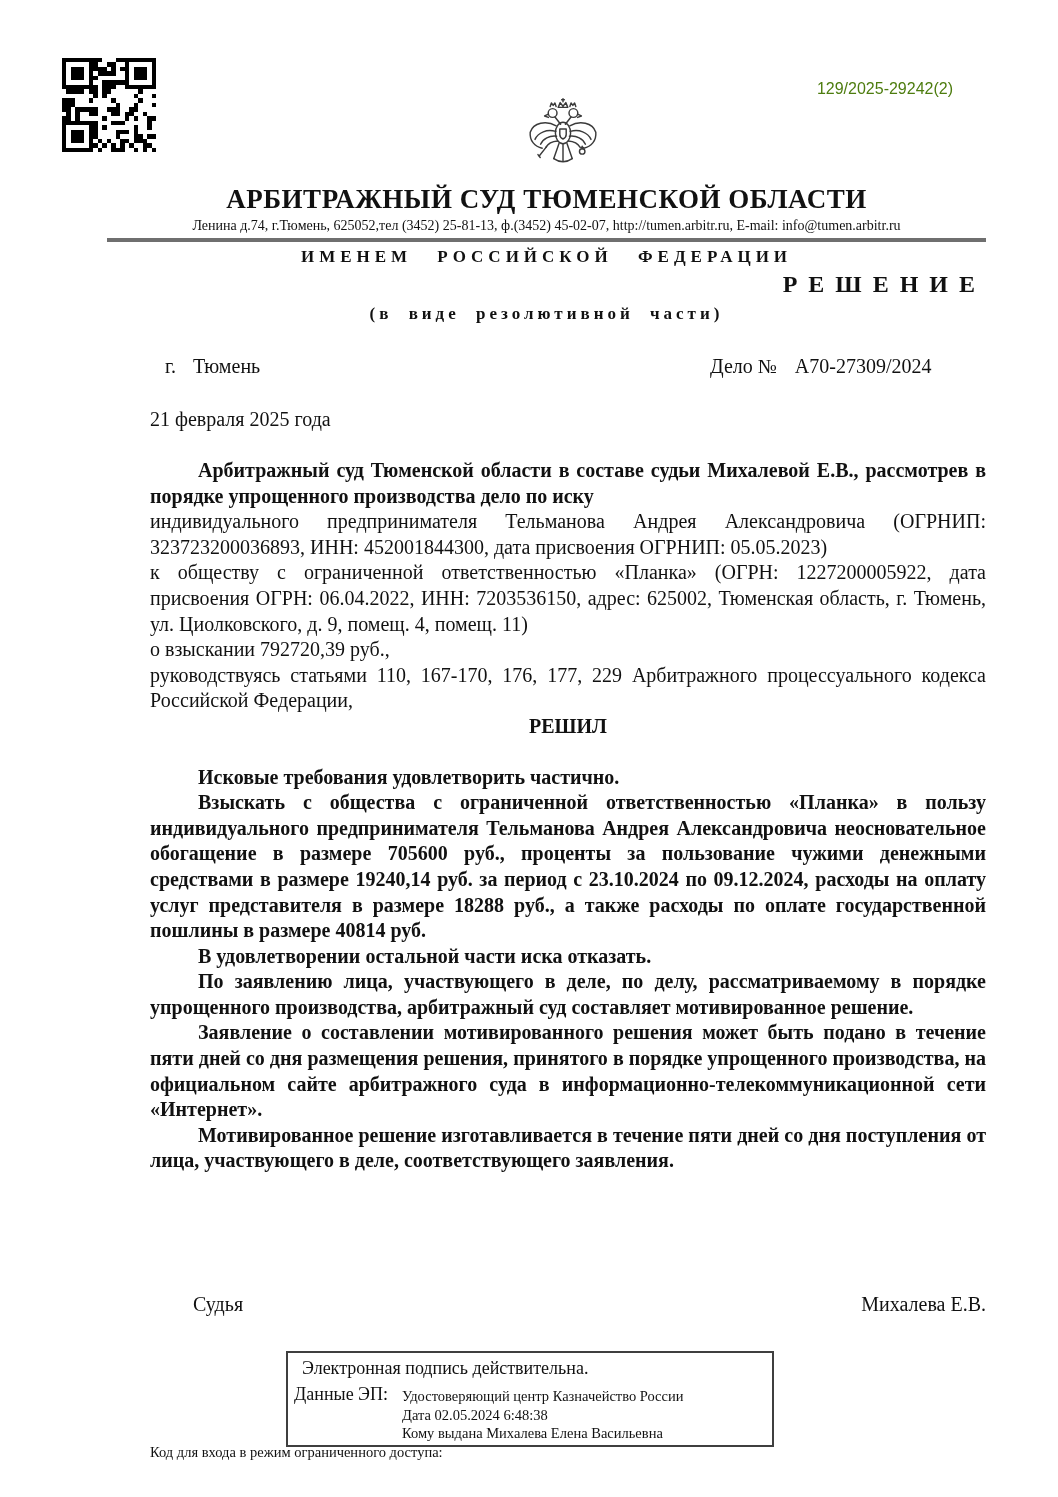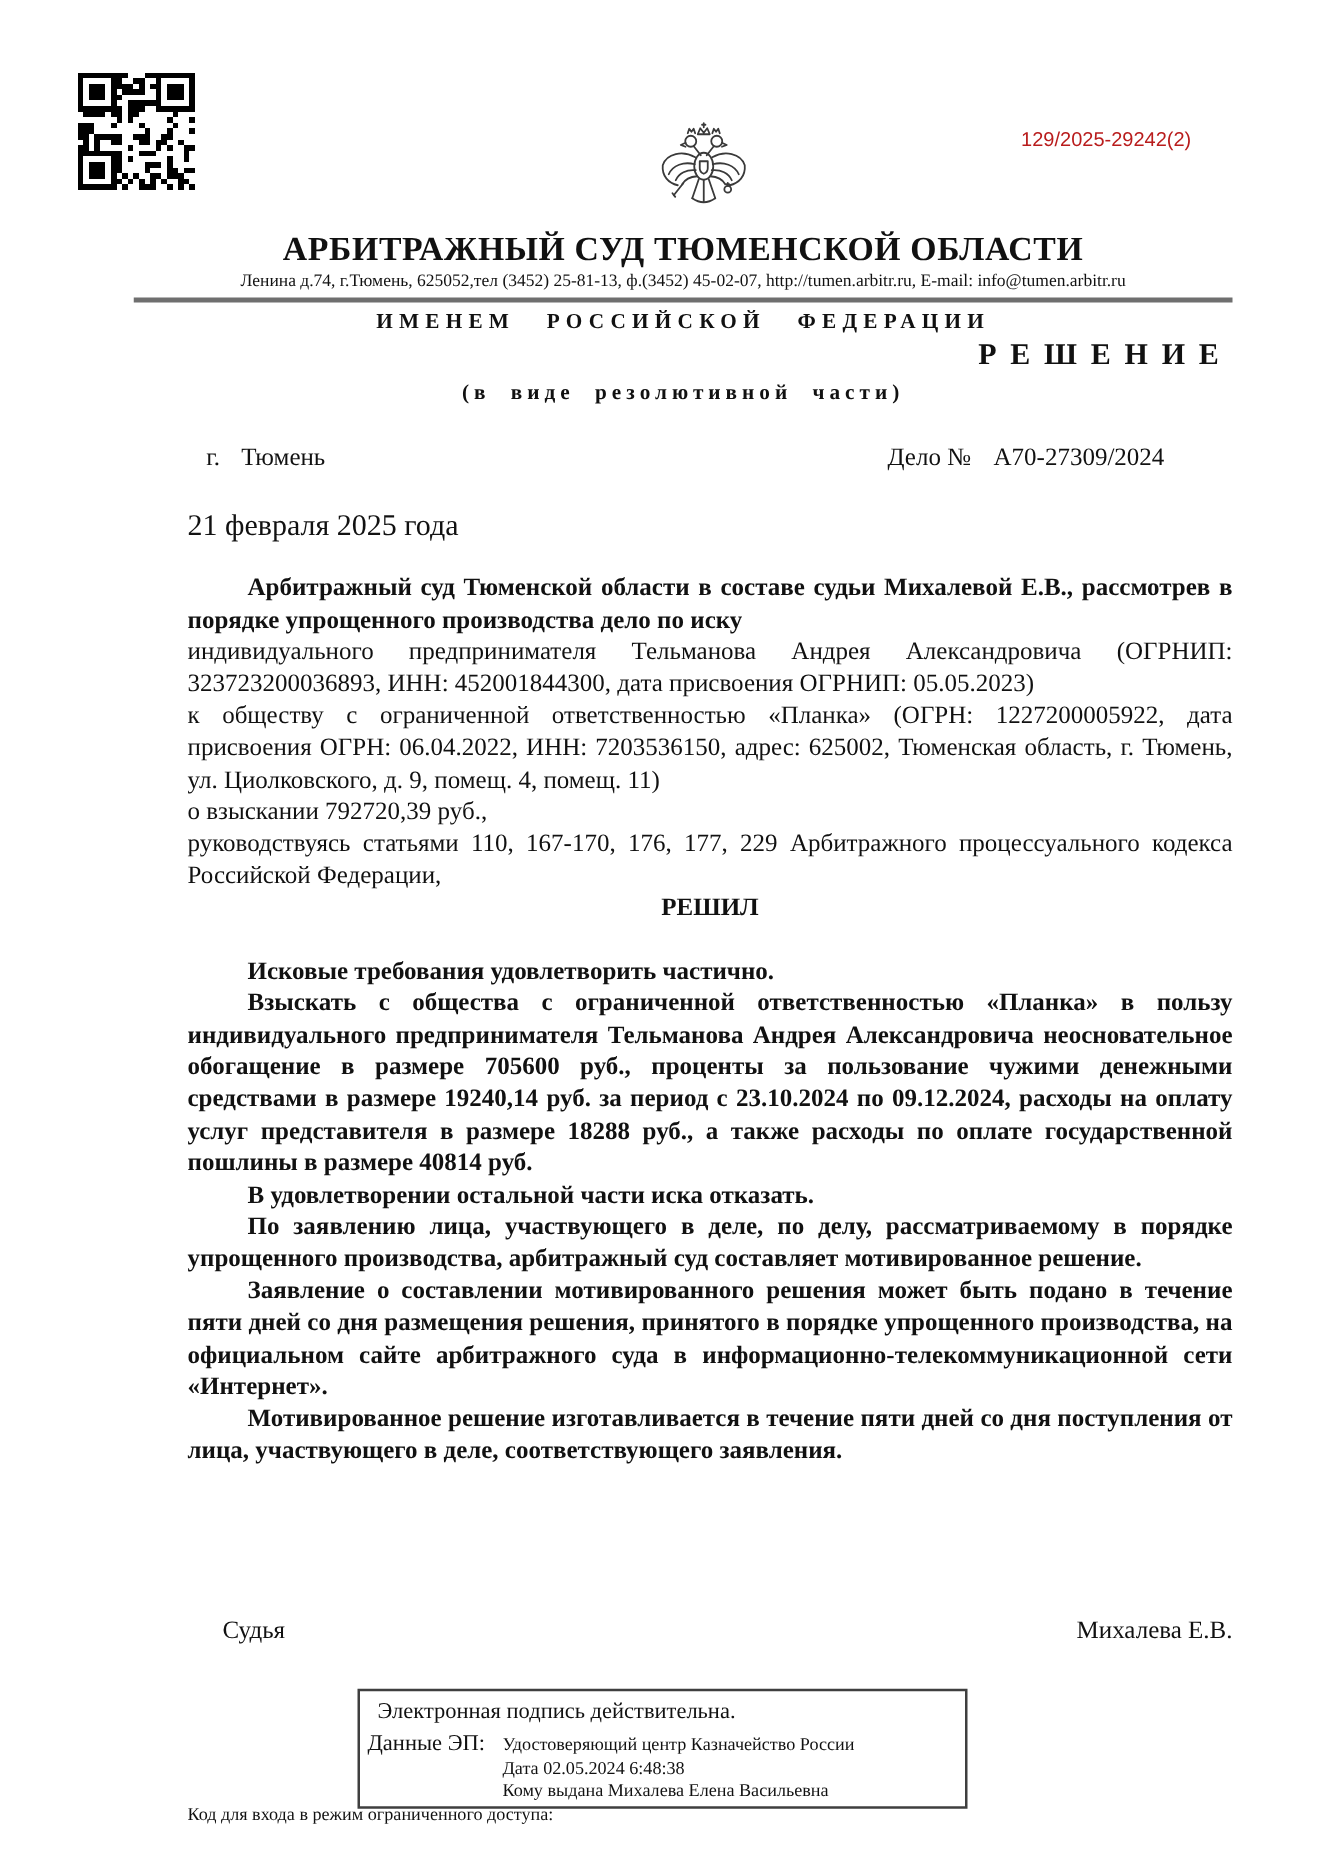--- a/index.html
+++ b/index.html
@@ -10,21 +10,21 @@
     background:#ffffff;
     font-family:"Liberation Serif", serif;
     color:#111;
     overflow:hidden;
   }
   
   .qr{position:absolute;left:62px;top:58px;width:94px;height:94px;}
   .doc-number{
     position:absolute;top:80px;right:105px;
     font-family:"Liberation Sans", sans-serif;
-    font-size:16px;color:#b91c1c;margin-top:24px;
+    font-size:16px;color:#4d7c0f;
   }
   .emblem{position:absolute;left:523px;top:95px;width:80px;height:92px;}
   .header-center{
     position:absolute;left:107px;top:0;width:879px;
     text-align:center;
   }
   .court-name{
     position:absolute;top:184px;left:0;width:100%;
     font-size:27px;font-weight:bold;letter-spacing:.5px;white-space:nowrap;
   }
@@ -50,40 +50,40 @@
   }
   
   .case-row{
     position:absolute;left:150px;top:355px;width:836px;height:24px;
     font-size:20px;
   }
   .city{position:absolute;left:15px;top:0;word-spacing:12px;}
   .case-cell{position:absolute;left:560px;top:0;}
   .case-label{margin-right:18px;}
   .date-line{
-    position:absolute;left:150px;top:408px;font-size:24px;
+    position:absolute;left:150px;top:408px;font-size:20px;
   }
   
   .body-text{
     position:absolute;left:150px;top:458px;width:836px;
     font-size:20px;line-height:25.6px;text-align:justify;
   }
   .body-text p{margin:0;}
   .body-text p.indent{text-indent:48px;font-weight:bold;}
   .body-text p.flush{text-indent:0;}
   .body-text p.heading{
     text-align:center;font-weight:bold;text-indent:0;
     margin:0 0 25px 0;
   }
   
   .judge-row{
     position:absolute;left:150px;top:1293px;width:836px;
     font-size:20px;
   }
-  .judge-label{position:absolute;left:28px;top:0;}
+  .judge-label{position:absolute;left:43px;top:0;}
   .judge-name{position:absolute;right:0;top:0;}
   .sig-box{
     position:absolute;left:286px;top:1351px;width:484px;height:92px;
     border:2px solid #3f3f3f;background:transparent;z-index:2;
   }
   .sig-line1{position:absolute;left:14px;top:5px;font-size:18px;}
   .sig-label{position:absolute;left:6px;top:31px;font-size:18px;}
   .sig-authority{position:absolute;left:114px;top:35px;font-size:14.5px;}
   .sig-date{position:absolute;left:114px;top:54px;font-size:14.5px;}
   .sig-issued{position:absolute;left:114px;top:72px;font-size:14.5px;white-space:nowrap;}

